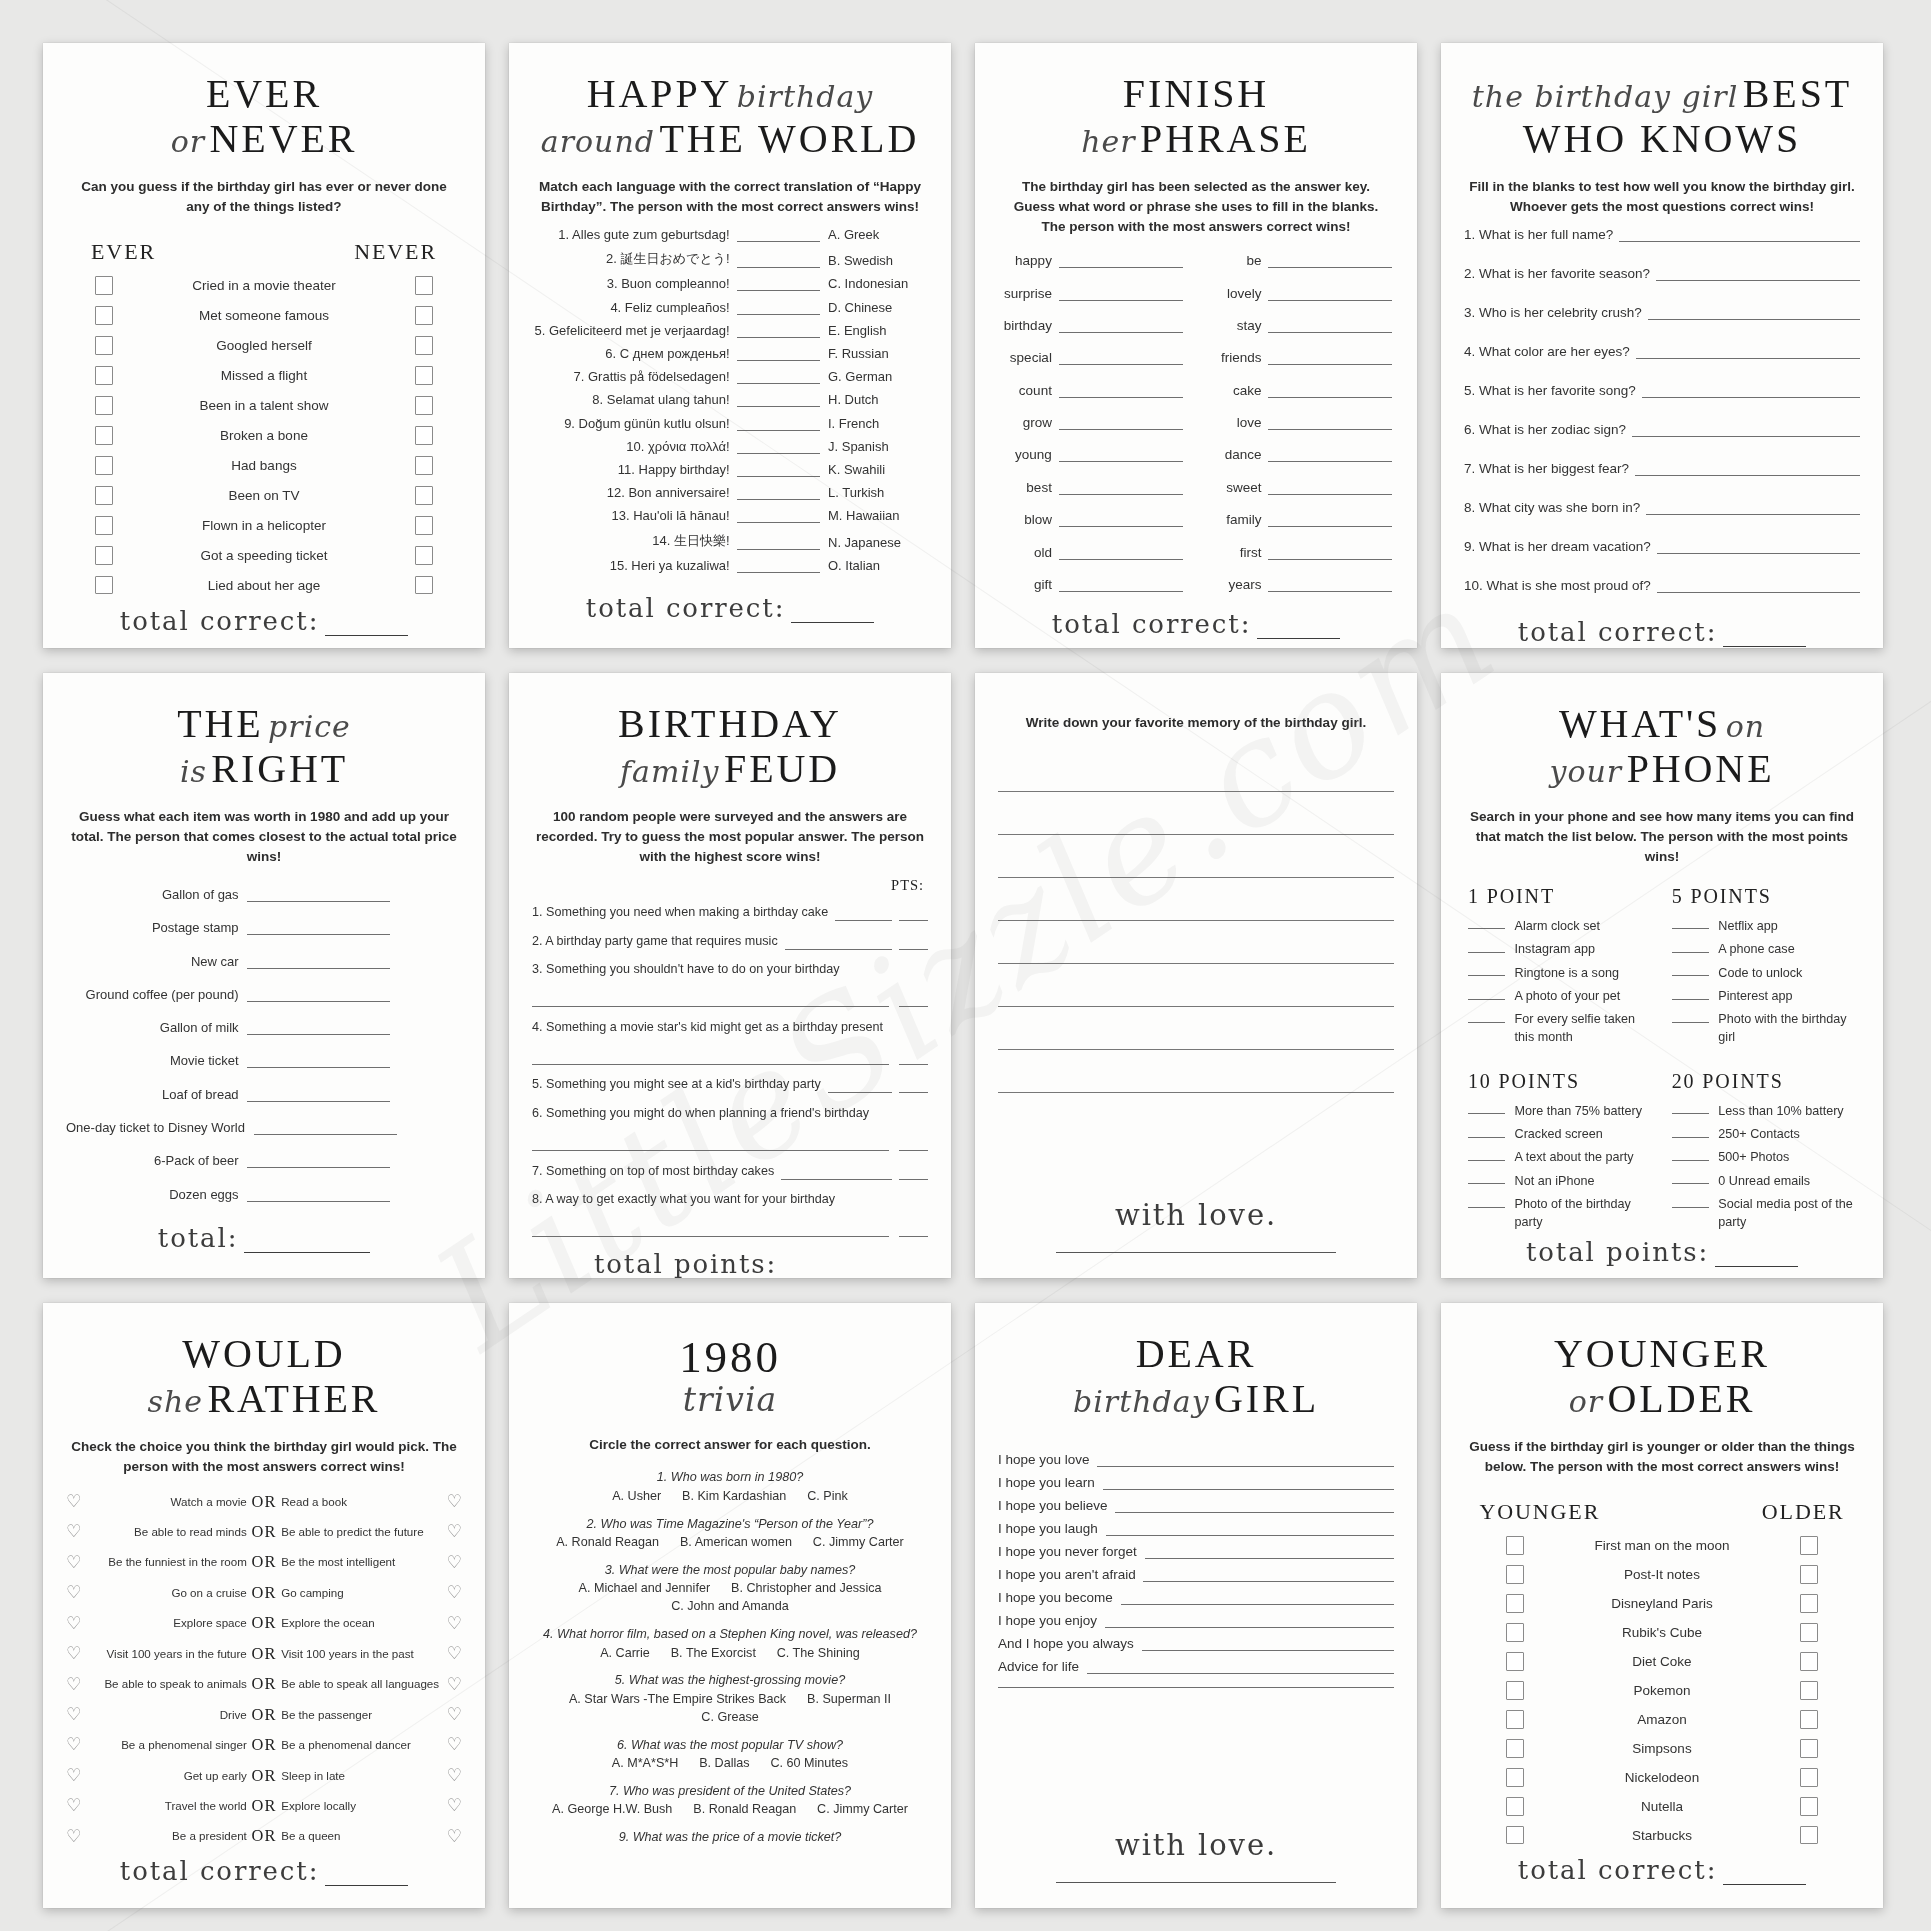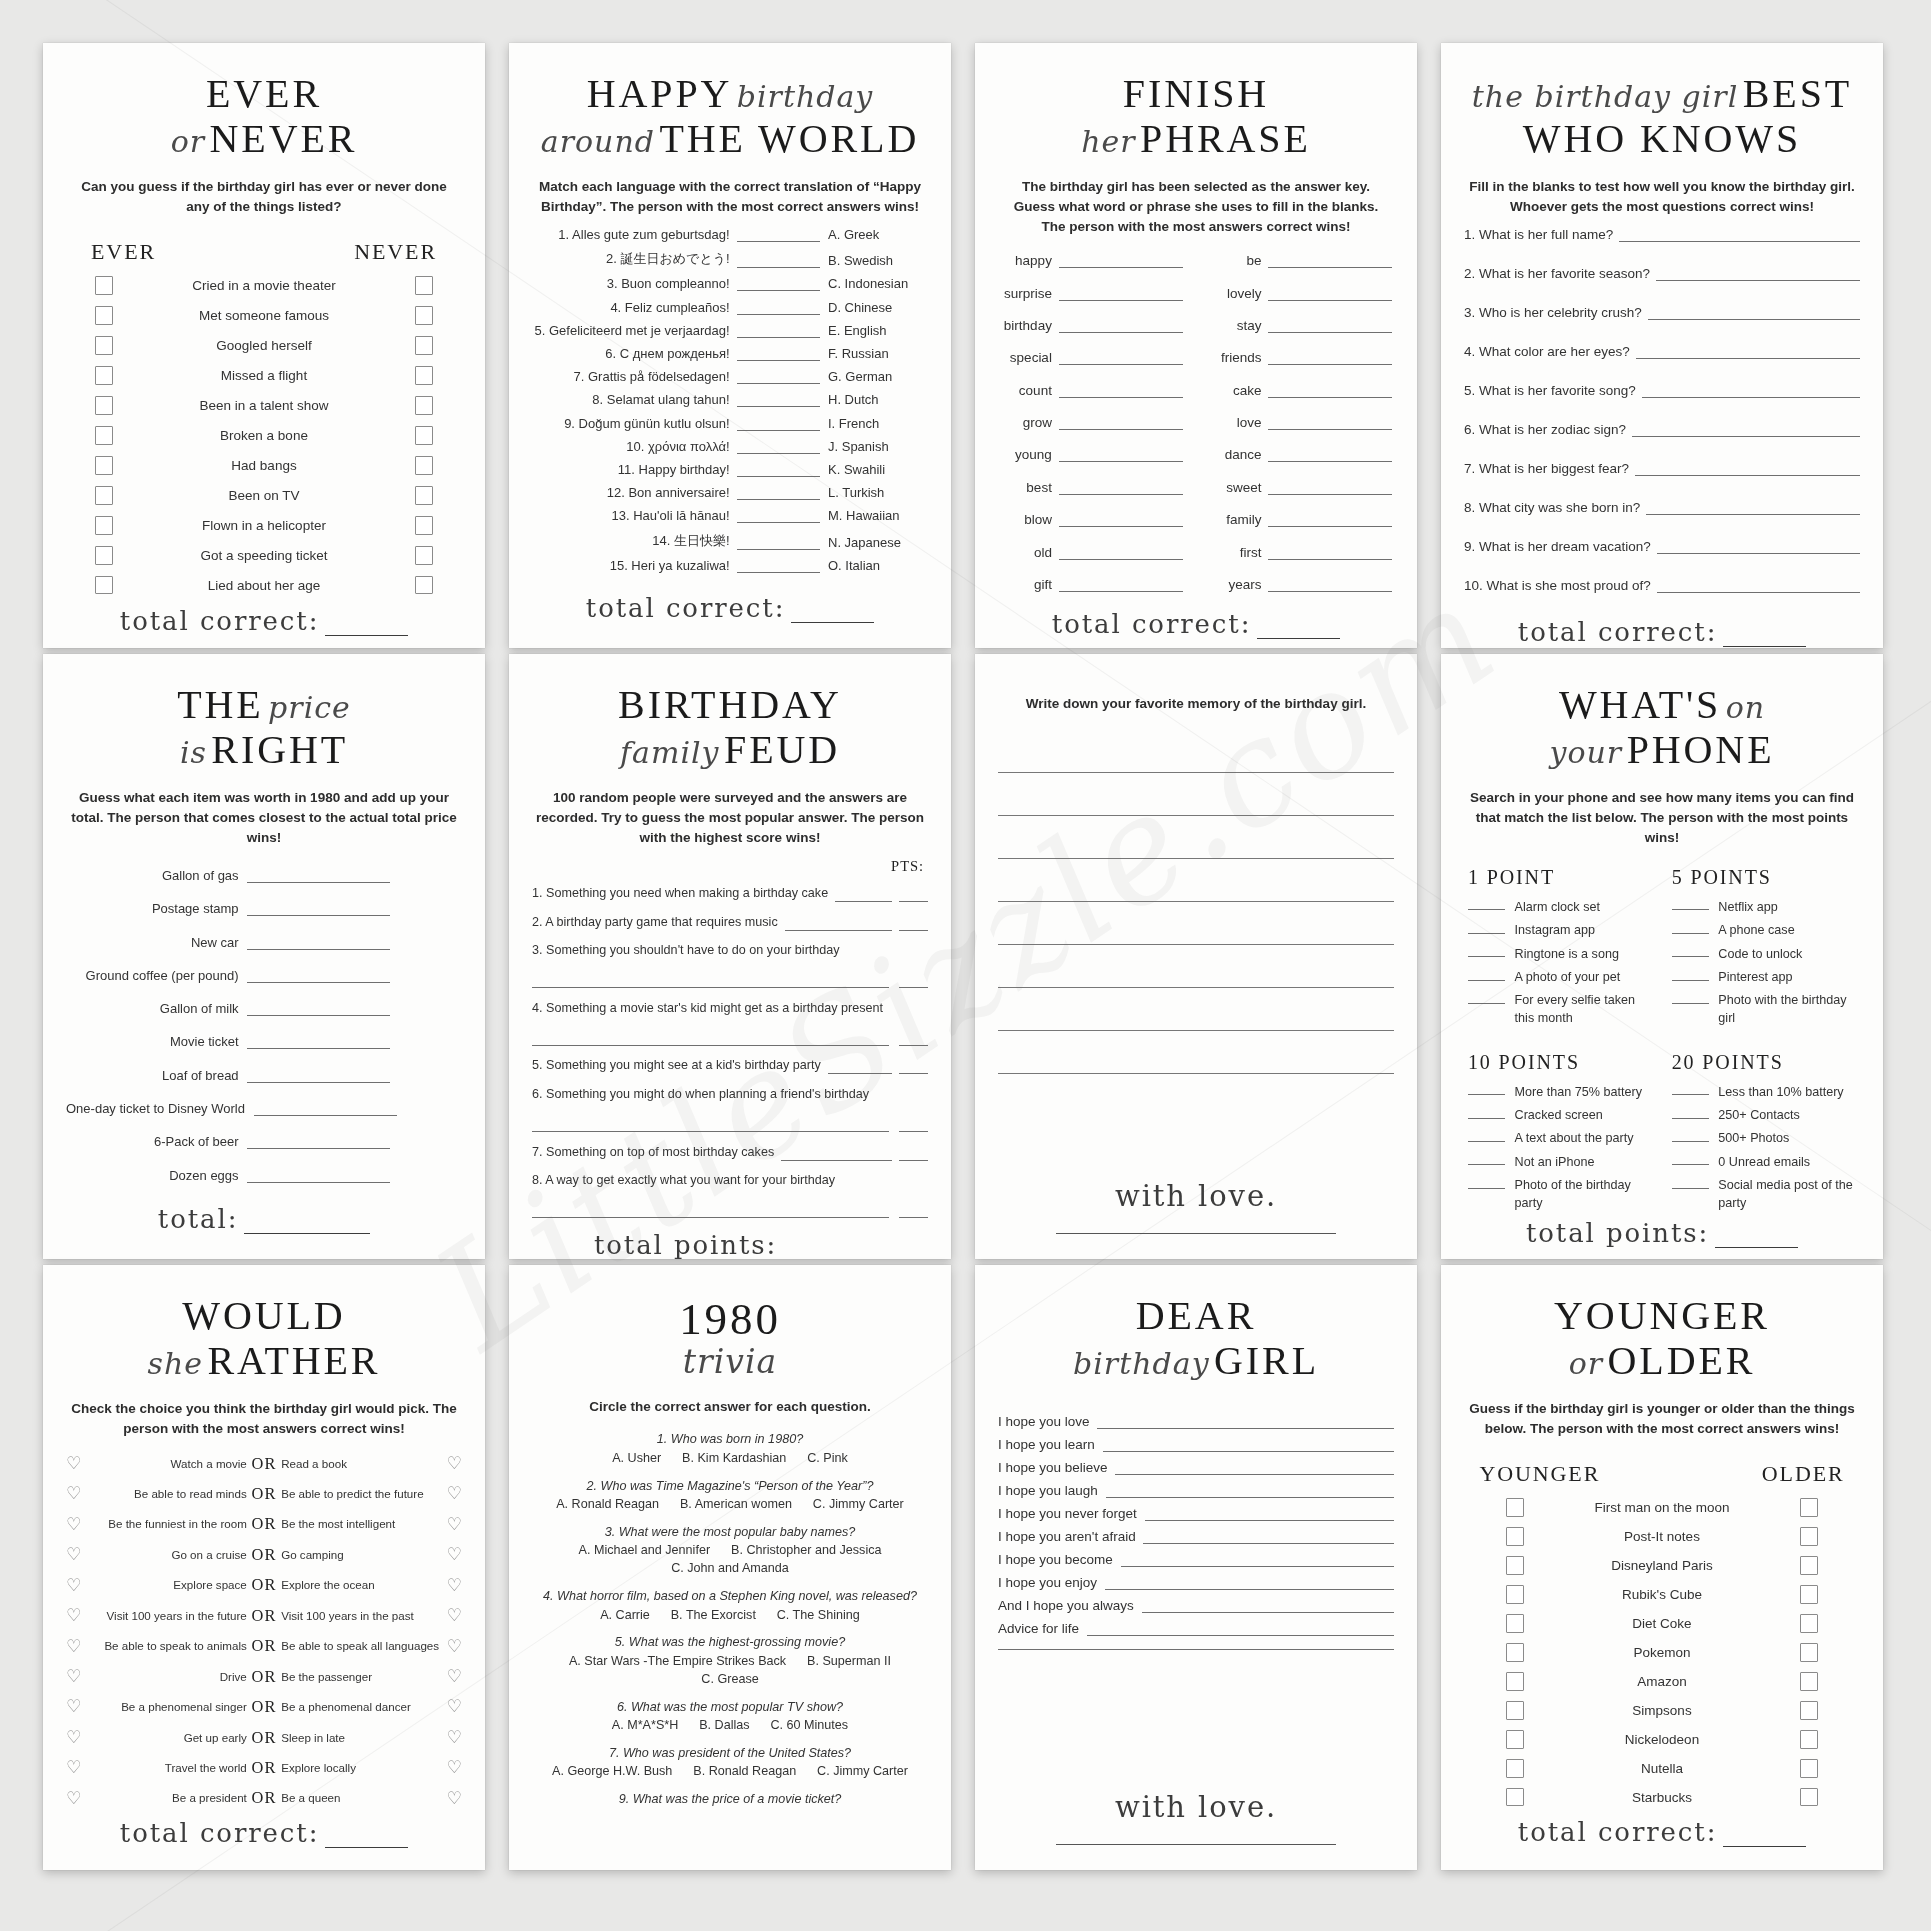--- a/index.html
+++ b/index.html
@@ -1,17 +1,17 @@
 <!DOCTYPE html>
 <html><head>
 <meta charset="utf-8">
 <style>
   html,body{margin:0;padding:0;}
   body{width:1931px;height:1931px;background:#e8e8e7;font-family:"Liberation Sans",sans-serif;color:#333;position:relative;overflow:hidden;}
-  .page{position:absolute;inset:0;display:grid;grid-template-columns:repeat(4,442px);grid-template-rows:repeat(3,605px);gap:6px 24px;padding:43px;box-sizing:border-box;}
+  .page{position:absolute;inset:0;display:grid;grid-template-columns:repeat(4,442px);grid-template-rows:repeat(3,605px);gap:25px 24px;padding:43px;box-sizing:border-box;}
   .card{background:#fdfdfc;box-shadow:0 2.9px 9.7px rgba(0,0,0,.22),0 0 1px rgba(0,0,0,.2);padding:25px 23px 21px;box-sizing:border-box;display:flex;flex-direction:column;position:relative;overflow:hidden;}
   
   .title{text-align:center;margin-top:3.9px;}
   .tl{line-height:1.12;white-space:nowrap;}
   .ts{font-family:"Liberation Serif","DejaVu Serif",serif;font-size:40px;letter-spacing:2.9px;color:#1b1b1b;}
   .tc{font-family:"DejaVu Serif",serif;font-style:italic;font-size:30px;color:#4a4a4a;letter-spacing:1px;}
   .instr{font-size:13.5px;font-weight:700;text-align:center;margin:15.4px 3.9px 9.7px;line-height:1.5;color:#2d2d2d;}
   
   .foot{margin-top:auto;display:flex;justify-content:center;align-items:flex-end;gap:5.8px;padding-bottom:3.9px;}
   .script{font-family:"DejaVu Serif",serif;font-size:26px;color:#3c3c3c;letter-spacing:1.9px;}

